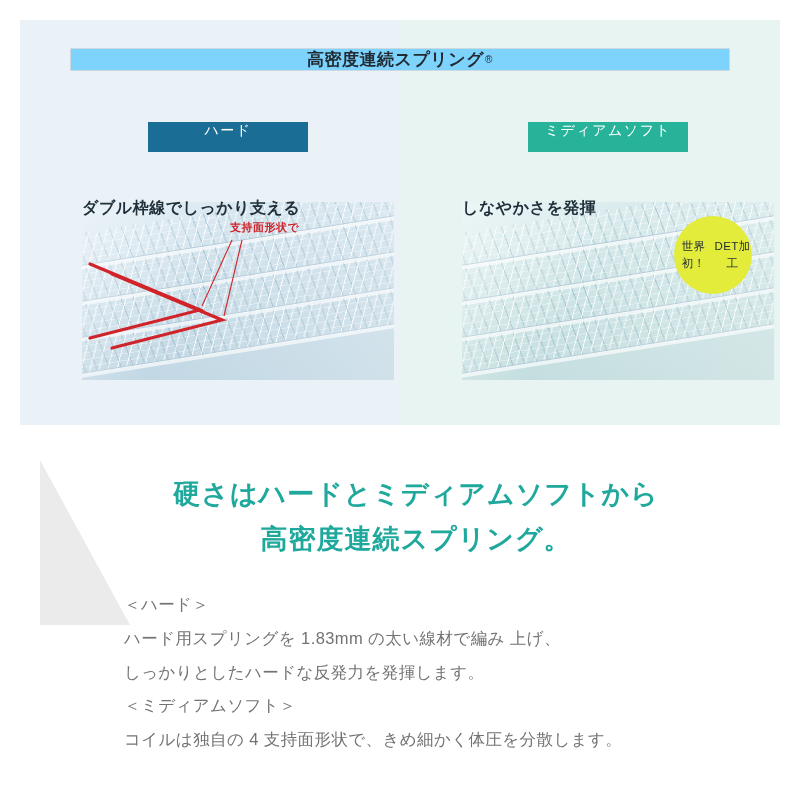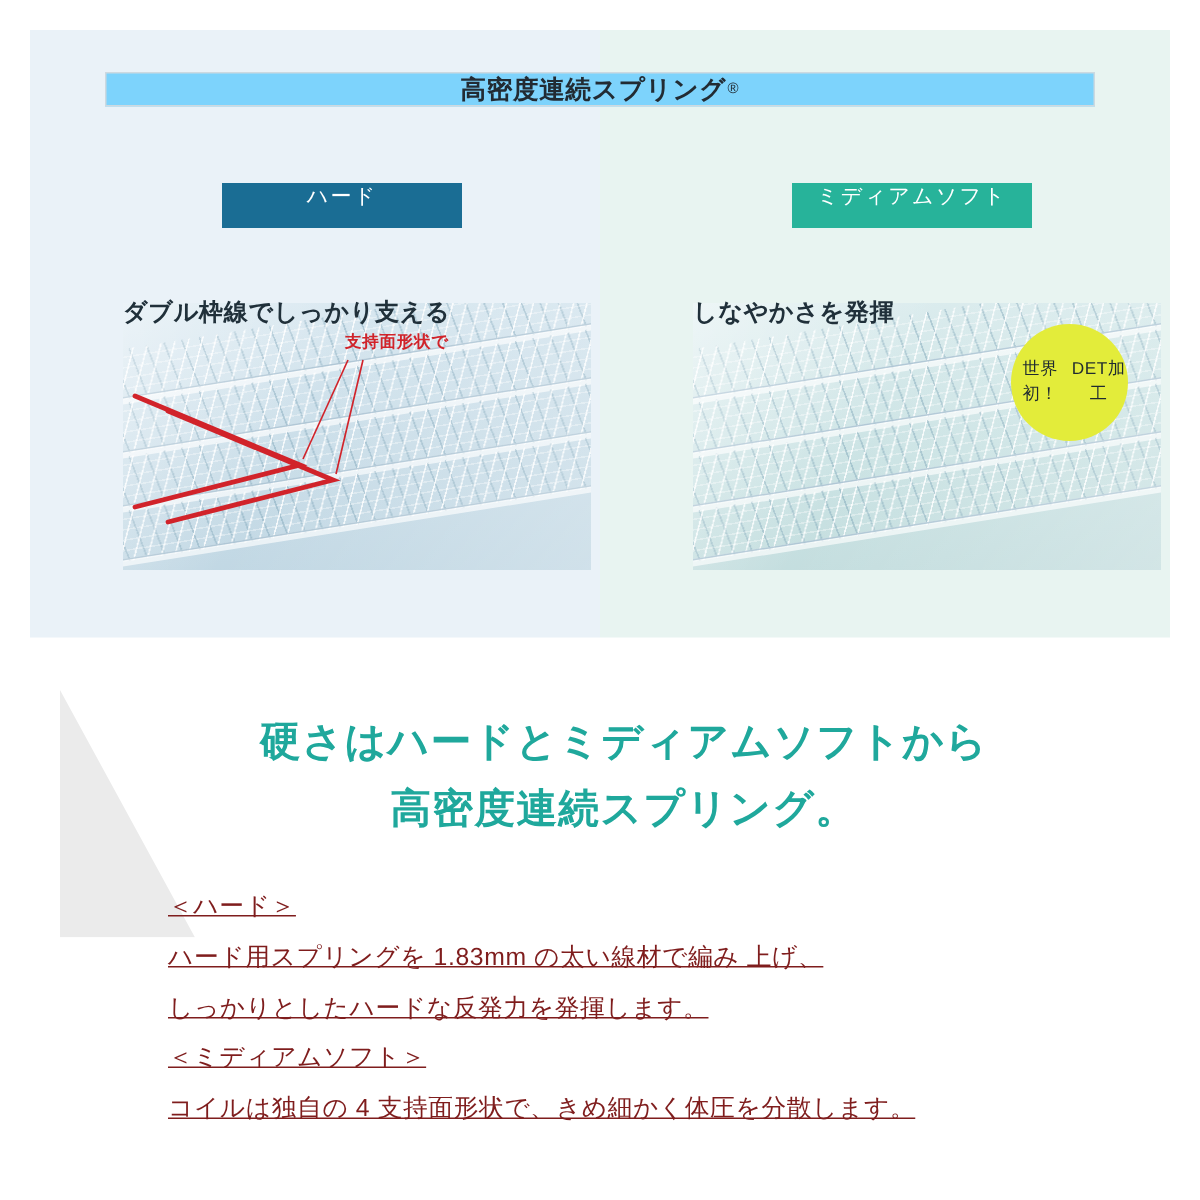--- a/index.html
+++ b/index.html
@@ -163,27 +163,26 @@
     width: 800px;
     text-align: center;
     font-size: 27px;
     line-height: 1.65;
     font-weight: bold;
     color: #1fa89c;
     letter-spacing: 1px;
   }
   .body-copy {
     position: absolute;
-    left: 112px; top: 148px;
+    left: 124px; top: 148px;
     width: 640px;
     font-size: 16.5px;
     line-height: 2.05;
-    color: #7f1d1d;
+    color: #737373;
     letter-spacing: 0.4px;
-    text-decoration: underline;
   }
   .body-copy .ln { white-space: nowrap; }
 </style>
 </head>
 <body>
 
 <div class="panel">
 
   <div class="panel-half left">
     <div class="tag hard">

